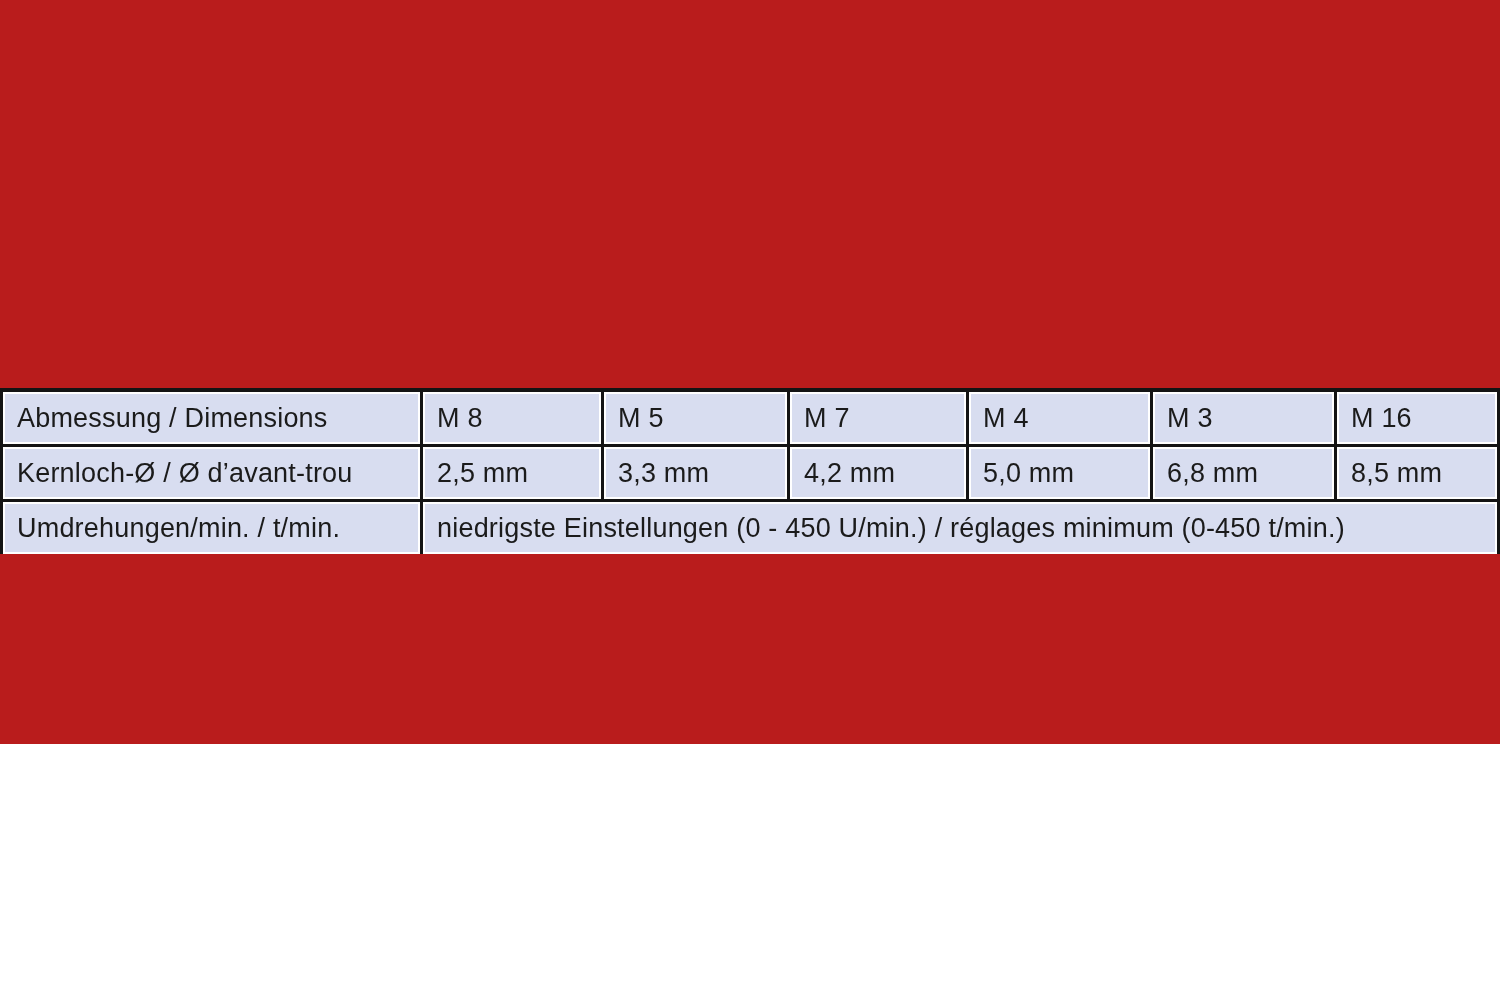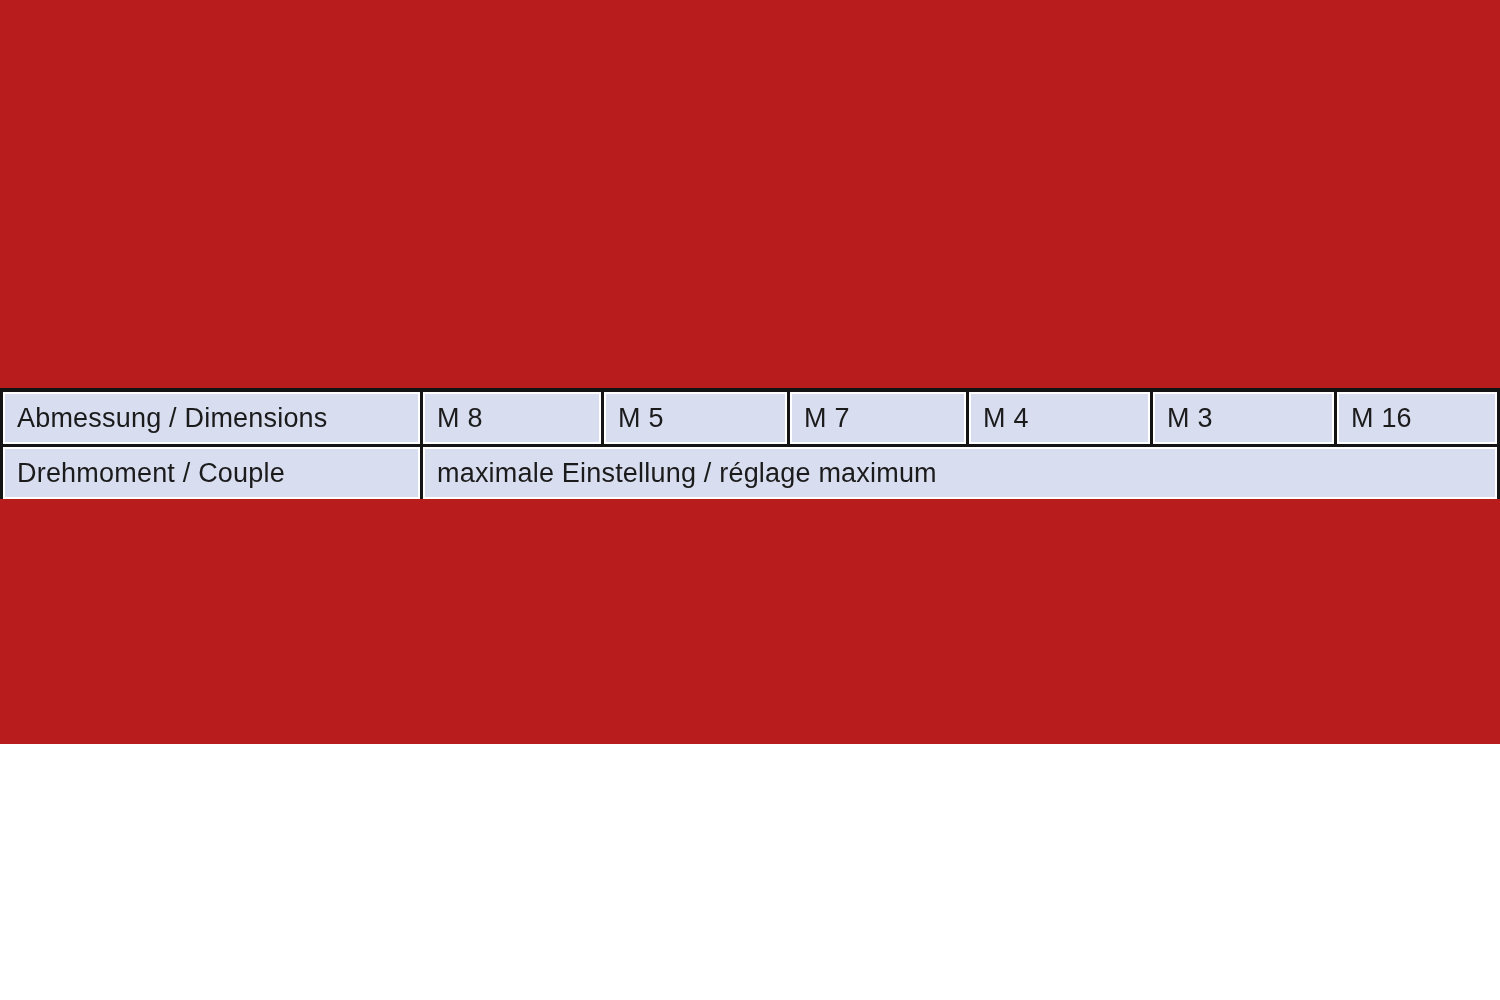--- a/index.html
+++ b/index.html
@@ -72,18 +72,27 @@
       <tr>
         <td>Abmessung / Dimensions</td>
         <td>M 8</td>
         <td>M 5</td>
         <td>M 7</td>
         <td>M 4</td>
         <td>M 3</td>
         <td>M 16</td>
       </tr>
       <tr>
-        <td>Drehmoment / Couple</td>
-        <td colspan="6">maximale Einstellung / réglage maximum</td>
+        <td>Kernloch-Ø / Ø d’avant-trou</td>
+        <td>2,5 mm</td>
+        <td>3,3 mm</td>
+        <td>4,2 mm</td>
+        <td>5,0 mm</td>
+        <td>6,8 mm</td>
+        <td>8,5 mm</td>
+      </tr>
+      <tr>
+        <td>Umdrehungen/min. / t/min.</td>
+        <td colspan="6">niedrigste Einstellungen (0 - 450 U/min.) / réglages minimum (0-450 t/min.)</td>
       </tr>
     </tbody>
   </table>
 </div>
 
 </body></html>

